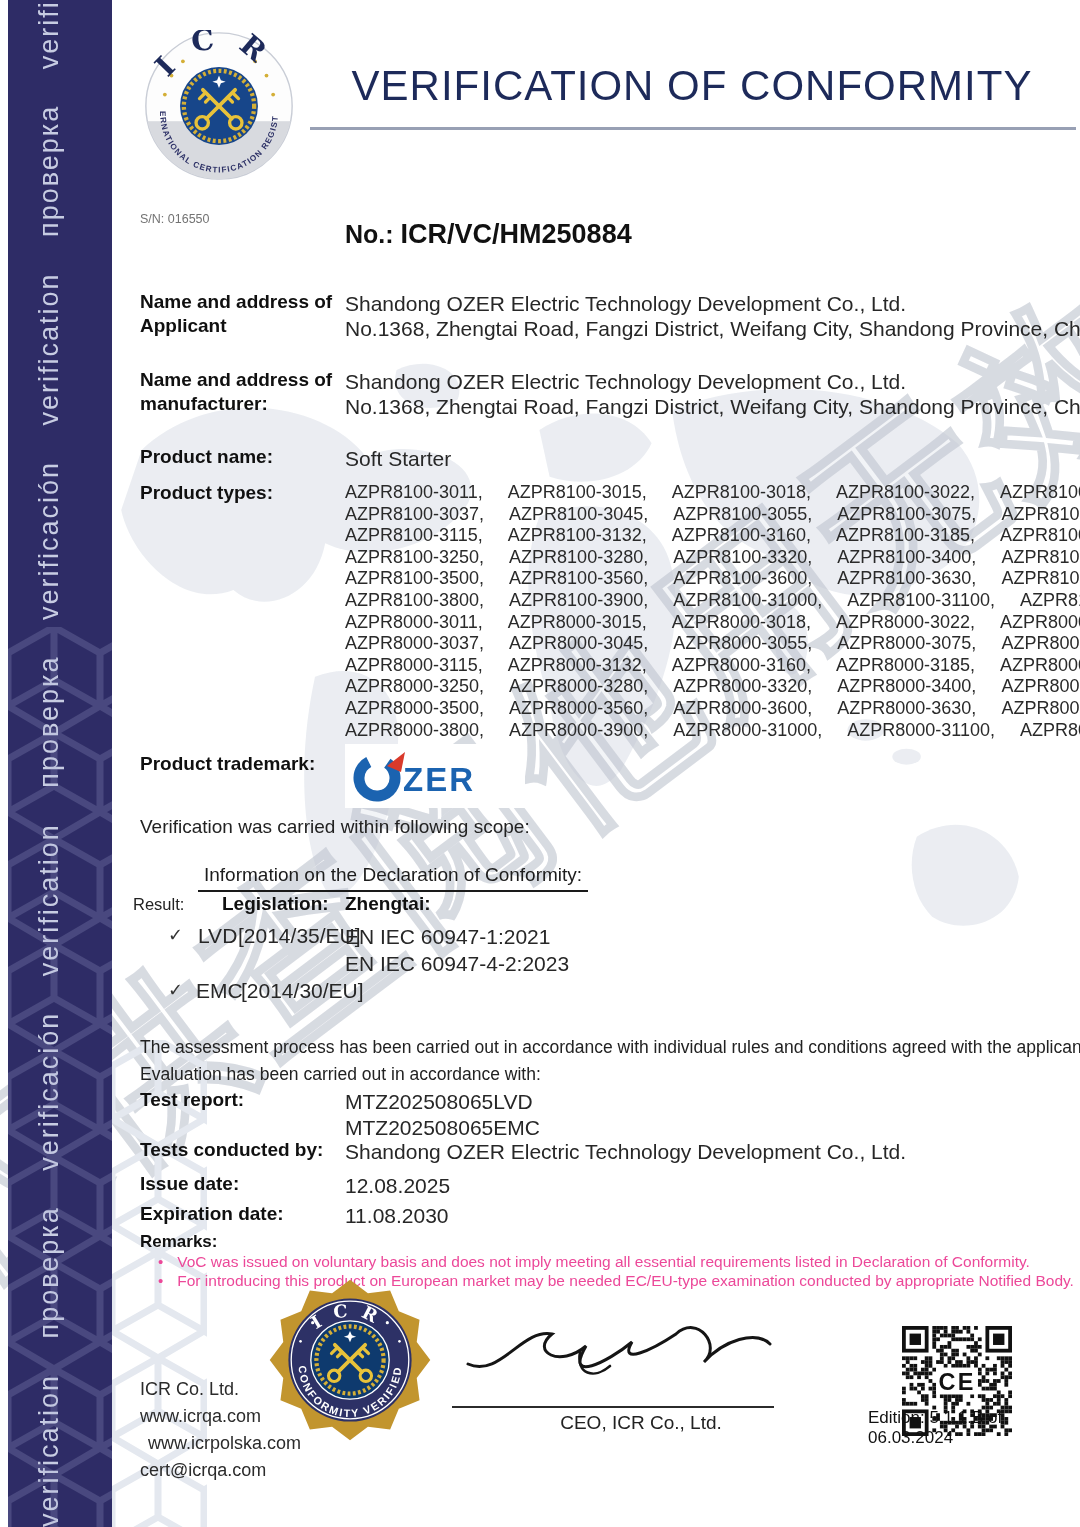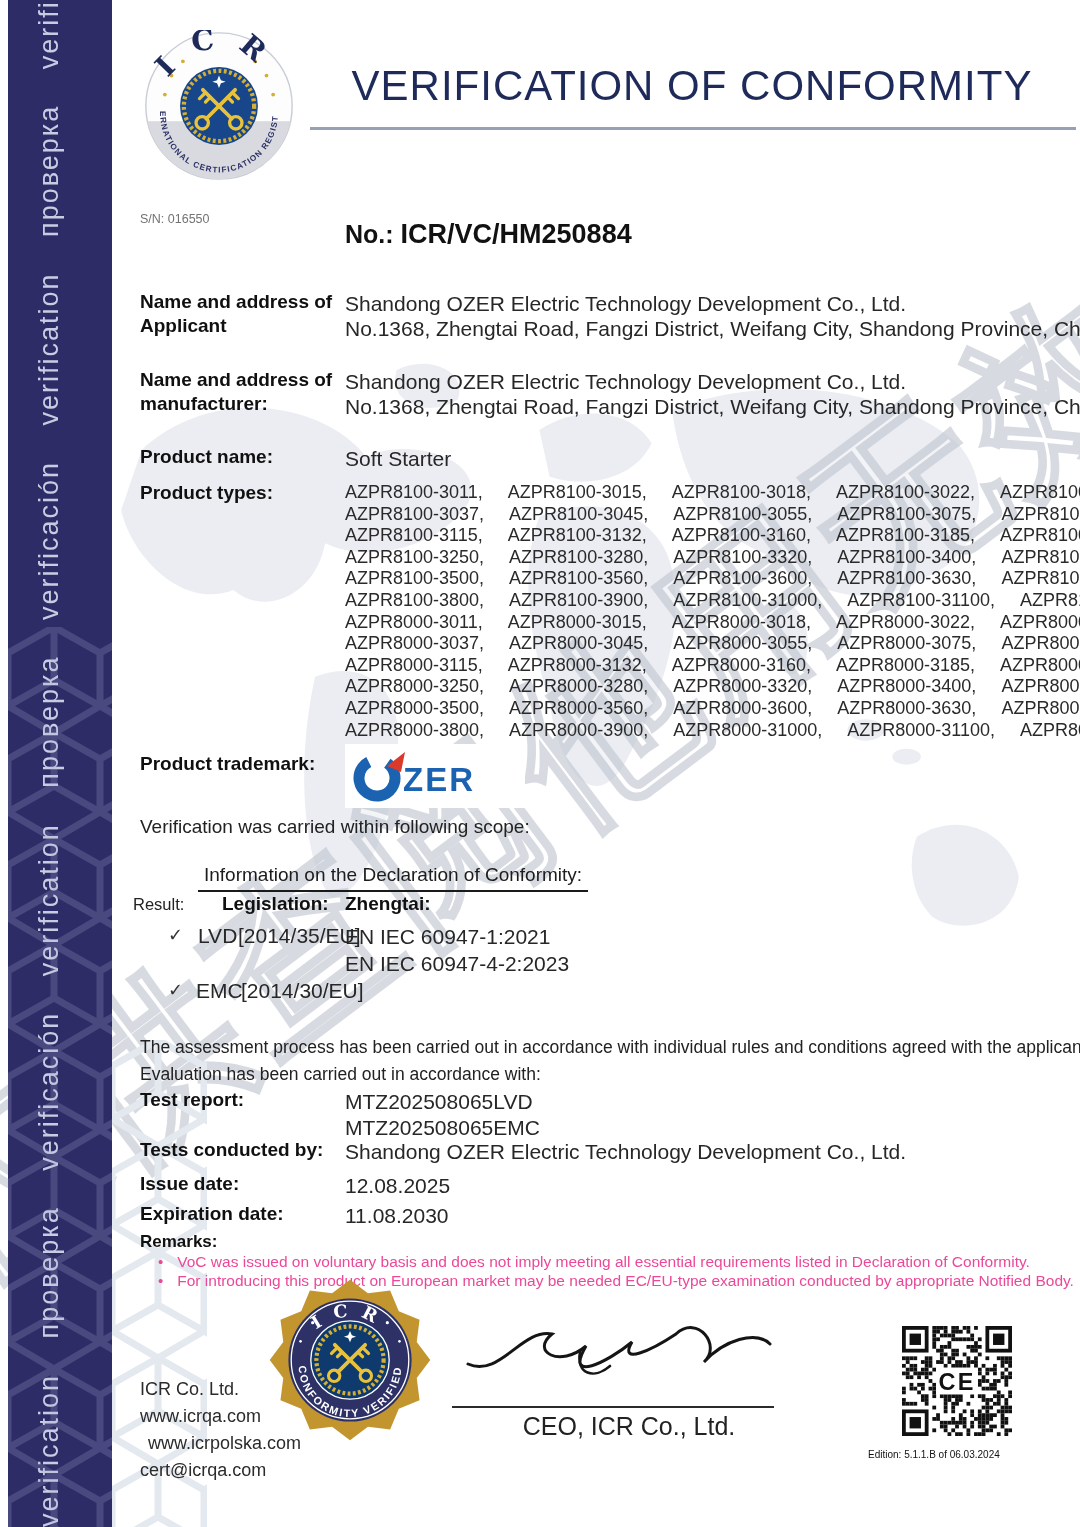--- a/index.html
+++ b/index.html
@@ -31,23 +31,23 @@
   #no-line{left:345px;top:219px;font-size:25px;color:#111;z-index:3;font-weight:bold;}
   #no-line b{font-size:27px;}
   #scope-line{left:140px;top:816px;font-size:19px;color:#222;z-index:3;}
   #doc-title{left:198px;top:864px;font-size:19px;color:#1c1c1c;border-bottom:2px solid #1a1a1a;
       padding:0 6px 4px 6px;z-index:3;}
   .check{font-size:18px;color:#333;z-index:3;}
   .para{font-size:17.5px;color:#222;line-height:27px;z-index:3;white-space:nowrap;}
   .bullet-item{font-size:15.5px;color:#ec4899;line-height:19px;z-index:3;white-space:nowrap;}
   .bullet-item::before{content:"•";margin-right:14px;font-size:15px;}
   .footer-small{font-size:18px;color:#2b2b2b;z-index:3;}
-  #ceo-line{left:468px;top:1412px;width:322px;text-align:center;font-size:25px;color:#222;z-index:3;}
+  #ceo-line{left:480px;top:1412px;width:322px;text-align:center;font-size:19px;color:#222;z-index:3;}
   #sig-rule{left:452px;top:1406px;width:322px;height:2px;background:#2b2b2b;z-index:3;}
-  #edition{left:868px;top:1449px;font-size:10px;color:#111;z-index:3;}
+  #edition{left:868px;top:1408px;font-size:17px;color:#111;z-index:3;}
   svg{display:block;}
 </style>
 </head>
 <body>
 
 <svg id="worldmap" class="abs" viewBox="0 0 1000 600" preserveAspectRatio="none">
   <g fill="#e9ecf1">
     <path d="M80 90 C150 40 260 55 300 95 C340 80 420 95 400 130 C370 165 300 175 260 160 C250 200 200 215 170 195 C120 210 70 170 60 135 Z"></path>
     <path d="M330 30 C360 18 400 30 390 52 C365 66 320 57 330 30 Z"></path>
     <path d="M250 260 C300 245 340 270 330 320 C325 380 290 430 265 425 C240 400 230 330 250 260 Z"></path>

